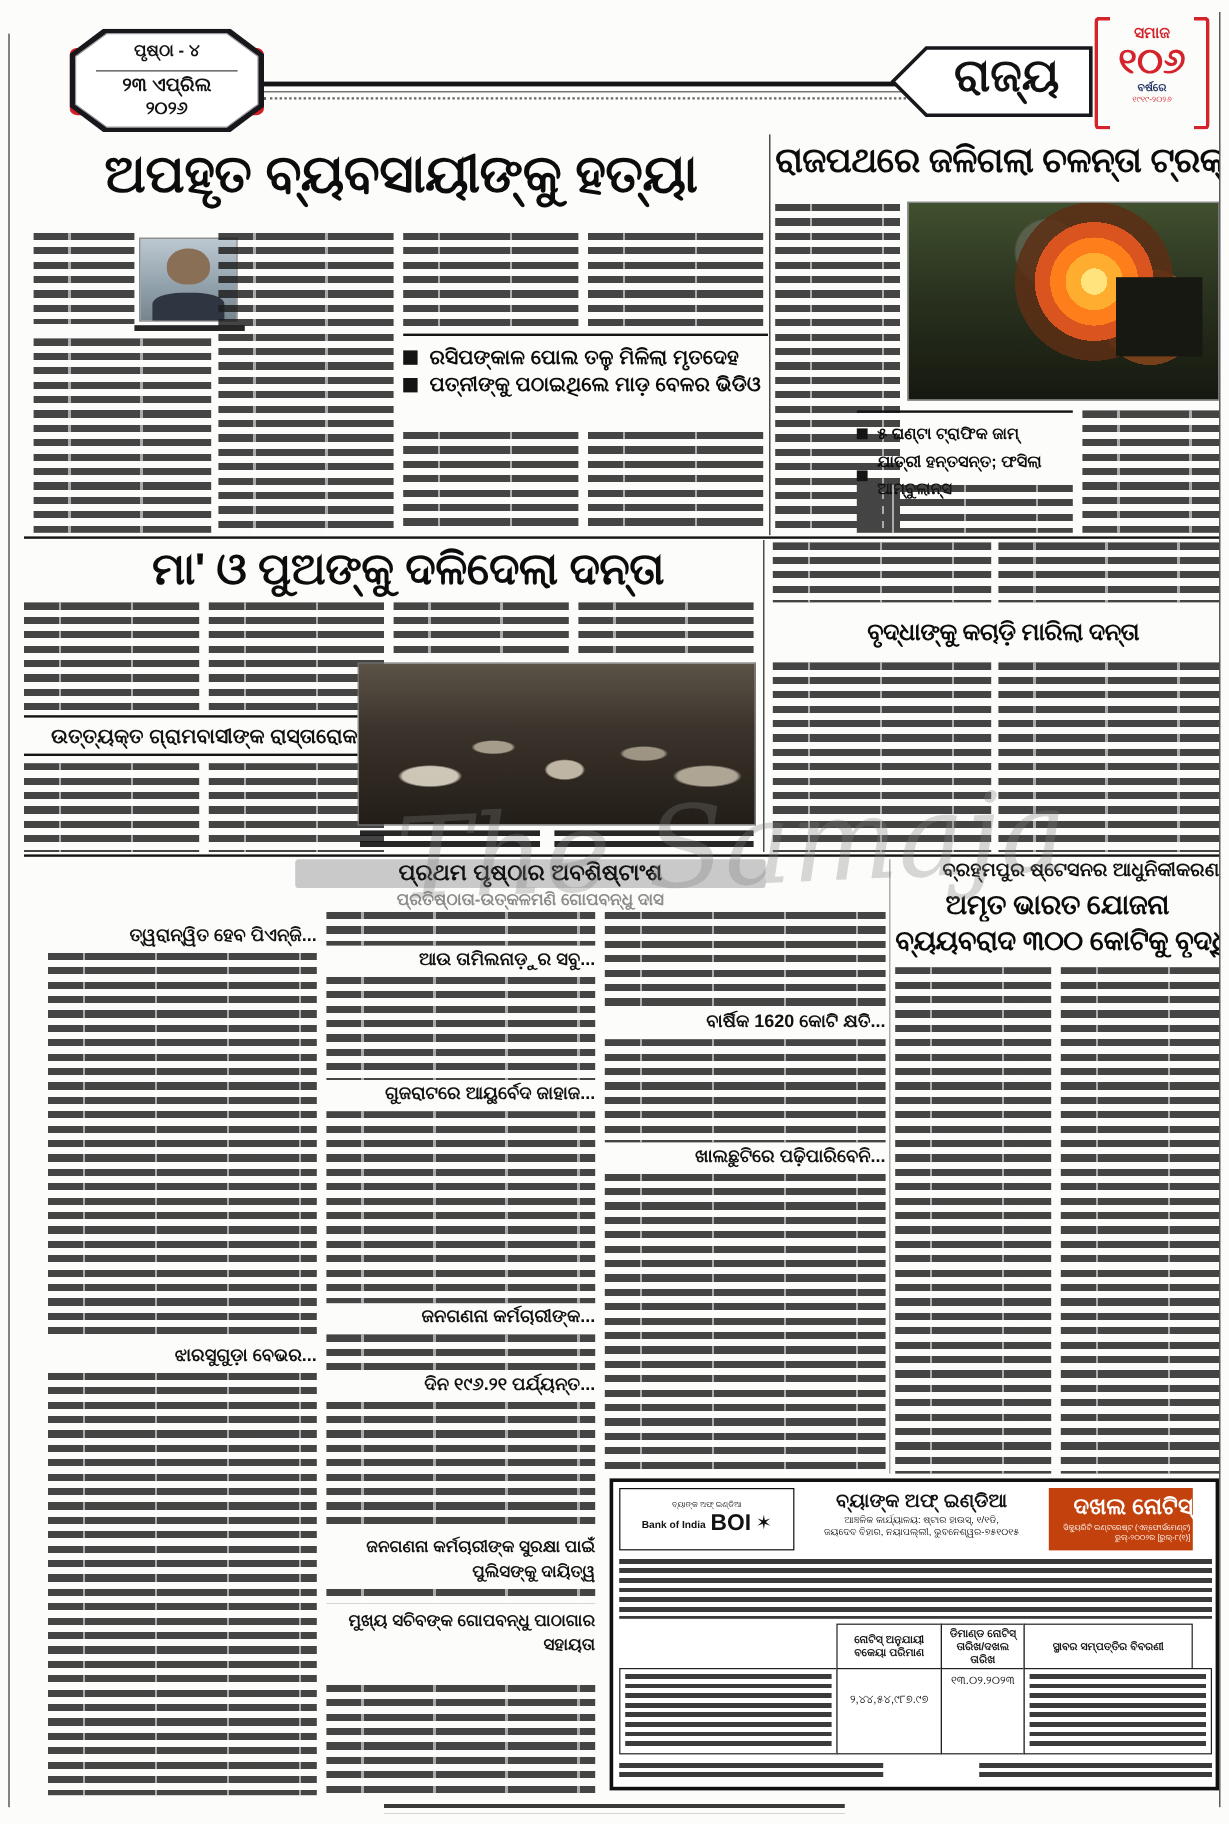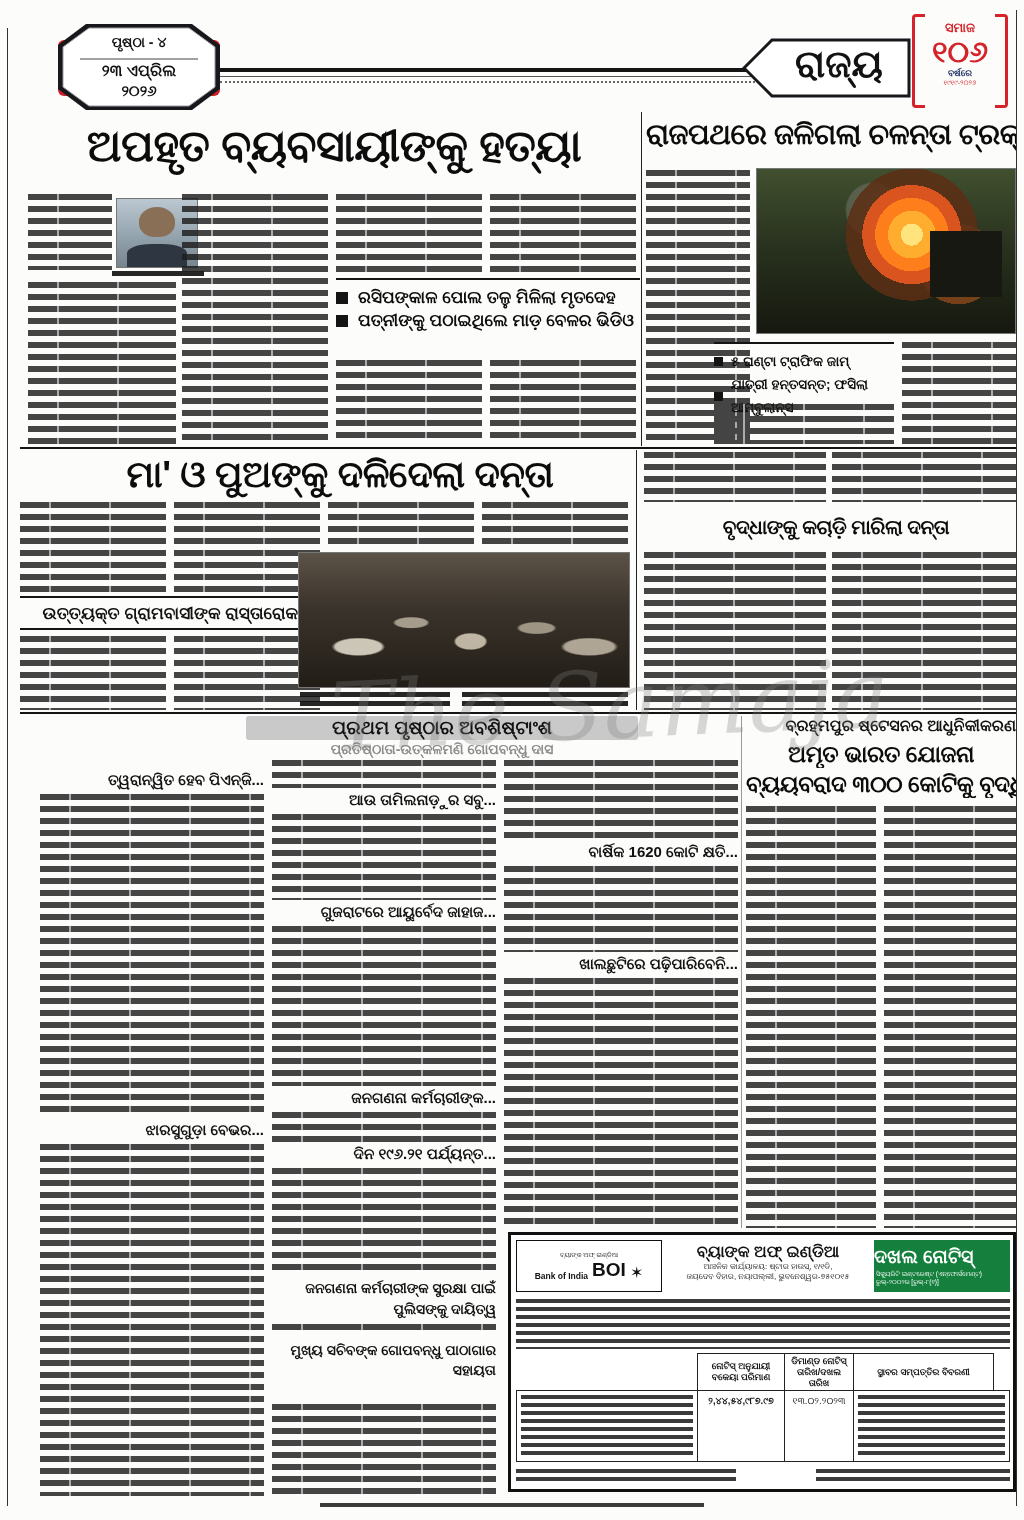--- a/index.html
+++ b/index.html
@@ -204,47 +204,47 @@
 
 <div class="sub kick" style="left:746px;top:716px;width:270px;font-size:16px">ବ୍ରହ୍ମପୁର ଷ୍ଟେସନର ଆଧୁନିକୀକରଣ</div>
 <div class="hl" style="left:746px;top:740px;width:270px;height:28px;font-size:23px;line-height:28px">ଅମୃତ ଭାରତ ଯୋଜନା</div>
 <div class="hl" style="left:746px;top:770px;width:270px;height:28px;font-size:23px;line-height:28px">ବ୍ୟୟବରାଦ ୩୦୦ କୋଟିକୁ ବୃଦ୍ଧି</div>
 <div class="sim" style="left:746px;top:806px;width:130px;height:422px"></div>
 <div class="sim" style="left:884px;top:806px;width:132px;height:422px"></div>
 
 <div id="ad">
   <div class="cell" style="left:5px;top:5px;width:146px;height:52px;border:1.5px solid #101010;display:flex;flex-direction:column;align-items:center;justify-content:center">
     <div style="font-size:6.5px;line-height:8px">ବ୍ୟାଙ୍କ ଅଫ୍ ଇଣ୍ଡିଆ</div>
-    <div style="display:flex;align-items:flex-end;gap:4px">
+    <div style="display:flex;align-items:center;gap:4px">
       <span style="font-size:8.5px;font-weight:bold">Bank of India</span>
       <span style="font-size:19px;font-weight:bold">BOI</span>
       <span style="font-size:16px;line-height:16px">✶</span>
     </div>
   </div>
   <div class="cell" style="left:157px;top:5px;width:200px;height:52px;text-align:center">
     <div style="font-size:16px;font-weight:bold;line-height:20px;margin-top:2px">ବ୍ୟାଙ୍କ ଅଫ୍ ଇଣ୍ଡିଆ</div>
     <div style="font-size:8px;line-height:10px">ଆଞ୍ଚଳିକ କାର୍ଯ୍ୟାଳୟ: ଷ୍ଟାର ହାଉସ୍, ୧/୧ଡି,</div>
     <div style="font-size:8px;line-height:10px">ଜୟଦେବ ବିହାର, ନୟାପଲ୍ଲୀ, ଭୁବନେଶ୍ୱର-୭୫୧୦୧୫</div>
   </div>
-  <div class="cell" style="left:363px;top:5px;width:136px;height:52px;background:#15803d;color:#fff;text-align:left">
+  <div class="cell" style="left:363px;top:5px;width:120px;height:52px;background:#c2410c;color:#fff;text-align:right">
     <div style="font-size:19px;font-weight:bold;line-height:27px;margin-top:3px">ଦଖଲ ନୋଟିସ୍</div>
     <div style="font-size:6.5px;line-height:8px;padding:0 2px">ସିକ୍ୟୁରିଟି ଇଣ୍ଟରେଷ୍ଟ (ଏନ୍‌ଫୋର୍ସମେଣ୍ଟ) ରୁଲ୍-୨୦୦୨ର [ରୁଲ୍-୮(୧)]</div>
   </div>
 
   <div class="sim f" style="left:5px;top:64px;width:494px;height:50px"></div>
 
   <div class="tcell hcell" style="left:186px;top:118px;width:88px;height:38px">ନୋଟିସ୍ ଅନୁଯାୟୀ ବକେୟା ପରିମାଣ</div>
   <div class="tcell hcell" style="left:273px;top:118px;width:70px;height:38px">ଡିମାଣ୍ଡ ନୋଟିସ୍ ତାରିଖ/ଦଖଲ ତାରିଖ</div>
   <div class="tcell hcell" style="left:342px;top:118px;width:141px;height:38px">ସ୍ଥାବର ସମ୍ପତ୍ତିର ବିବରଣୀ</div>
 
   <div class="tcell" style="left:5px;top:155px;width:182px;height:72px">
     <div class="sim f" style="left:4px;top:4px;width:172px;height:62px"></div>
   </div>
   <div class="tcell" style="left:186px;top:155px;width:88px;height:72px;text-align:center">
-    <div style="font-size:9.5px;font-weight:bold;margin-top:4px">୨,୪୪,୫୪,୯୮୭.୯୭</div>
+    <div style="font-size:9.5px;font-weight:normal;margin-top:20px">୨,୪୪,୫୪,୯୮୭.୯୭</div>
   </div>
   <div class="tcell" style="left:273px;top:155px;width:70px;height:72px;text-align:center">
     <div style="font-size:9.5px;margin-top:4px">୧୩.୦୨.୨୦୨୩</div>
   </div>
   <div class="tcell" style="left:342px;top:155px;width:157px;height:72px">
     <div class="sim f" style="left:4px;top:4px;width:147px;height:62px"></div>
   </div>
 
   <div class="sim f" style="left:5px;top:234px;width:220px;height:14px"></div>
   <div class="sim f" style="left:305px;top:234px;width:194px;height:14px"></div>

